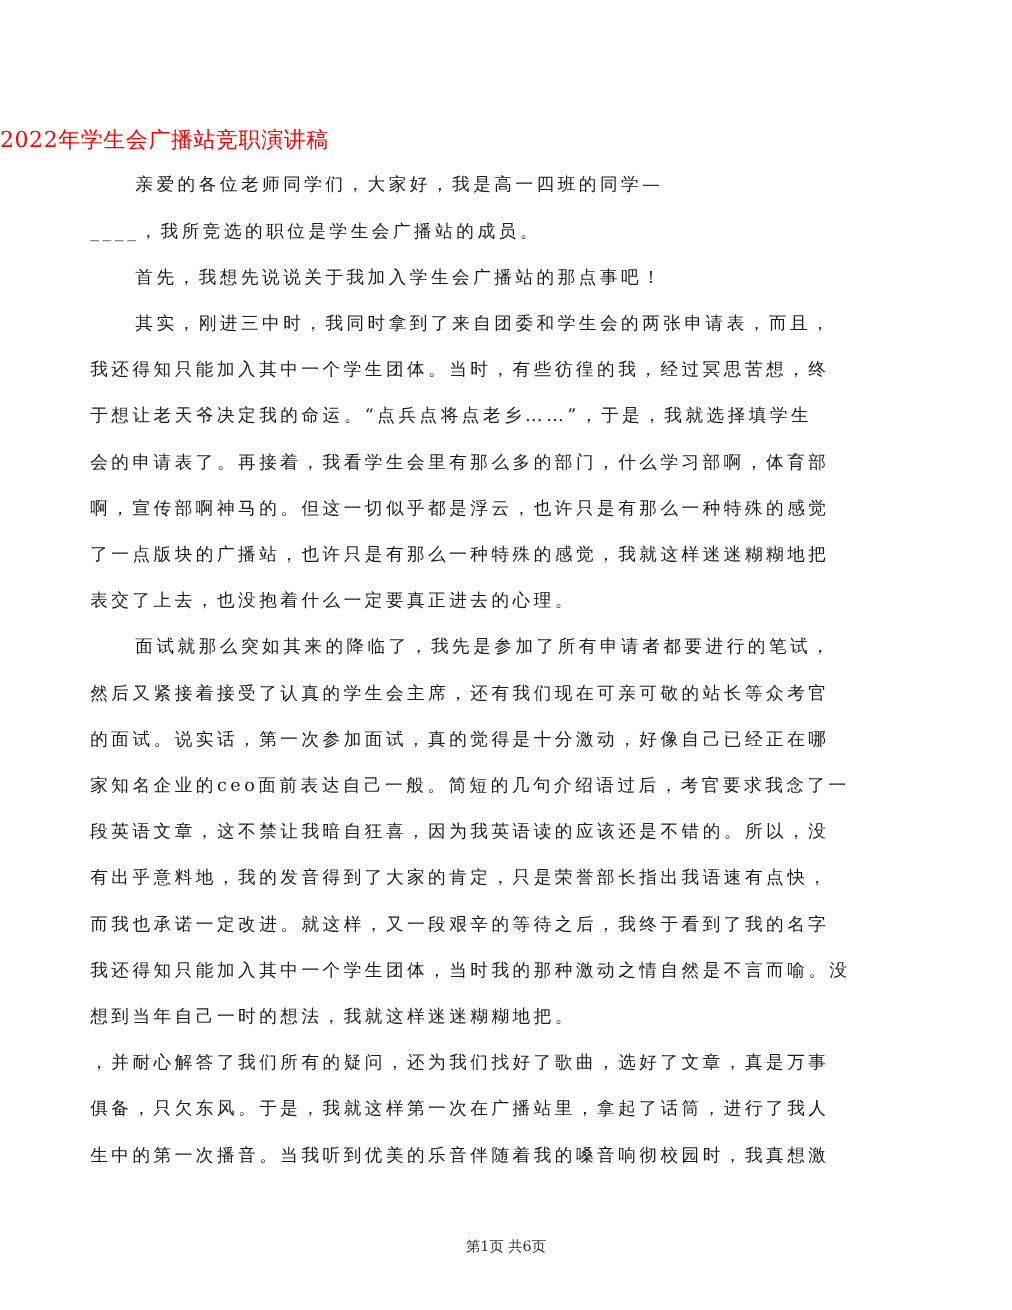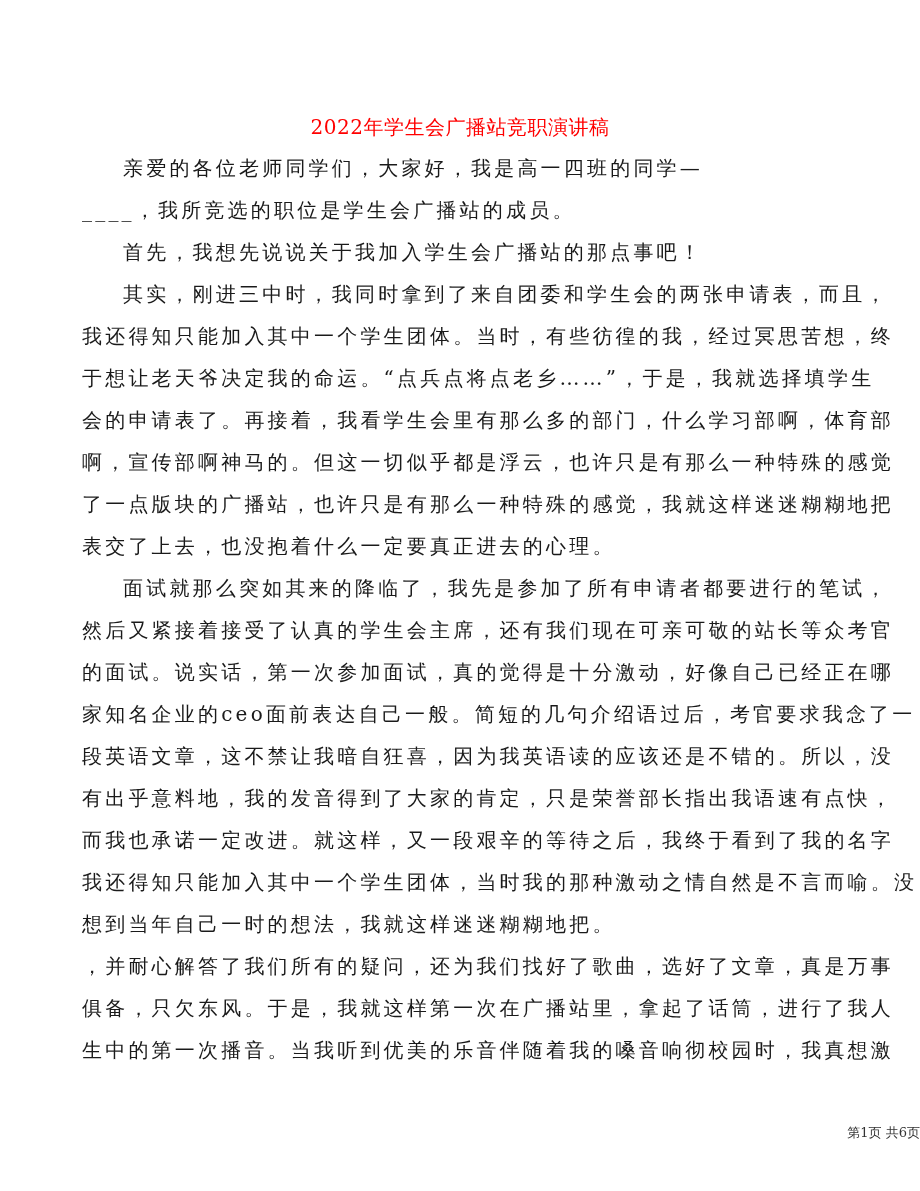--- a/index.html
+++ b/index.html
@@ -1,25 +1,25 @@
 <!DOCTYPE html>
 <html><head>
 <meta charset="utf-8">
 <style>
   html, body { margin: 0; padding: 0; background: #ffffff; }
   body { width: 920px; height: 1191px; position: relative; overflow: hidden;
          font-family: "DejaVu Serif", "Liberation Serif", serif; color: #1a1a1a; }
   .page { position: absolute; left: 0; top: 0; width: 920px; height: 1191px; background: #fff; }
-  .title { position: absolute; top: 112px; left: 0; width: 920px; text-align: center;
+  .title { position: absolute; top: 112px; left: 0; width: 920px; text-align: left;
            font-size: 20px; line-height: 30px; color: #ff0000; letter-spacing: 0.5px; }
   .body { position: absolute; left: 82px; top: 152px; width: 760px; }
-  .line { height: 42px; line-height: 32px; font-size: 20px; white-space: nowrap;
+  .line { height: 42px; line-height: 32px; font-size: 16px; white-space: nowrap;
           letter-spacing: 3.2px; }
   .indent { padding-left: 41px; }
-  .footer { position: absolute; top: 1124px; left: 0; width: 920px; text-align: right;
+  .footer { position: absolute; top: 1124px; left: 0; width: 920px; text-align: center;
             font-size: 13px; color: #333; }
 </style>
 </head>
 <body>
 
 <div class="page">
   <div class="title">2022年学生会广播站竞职演讲稿</div>
 
   <div class="body">
     <div class="line indent">亲爱的各位老师同学们，大家好，我是高一四班的同学—</div>

